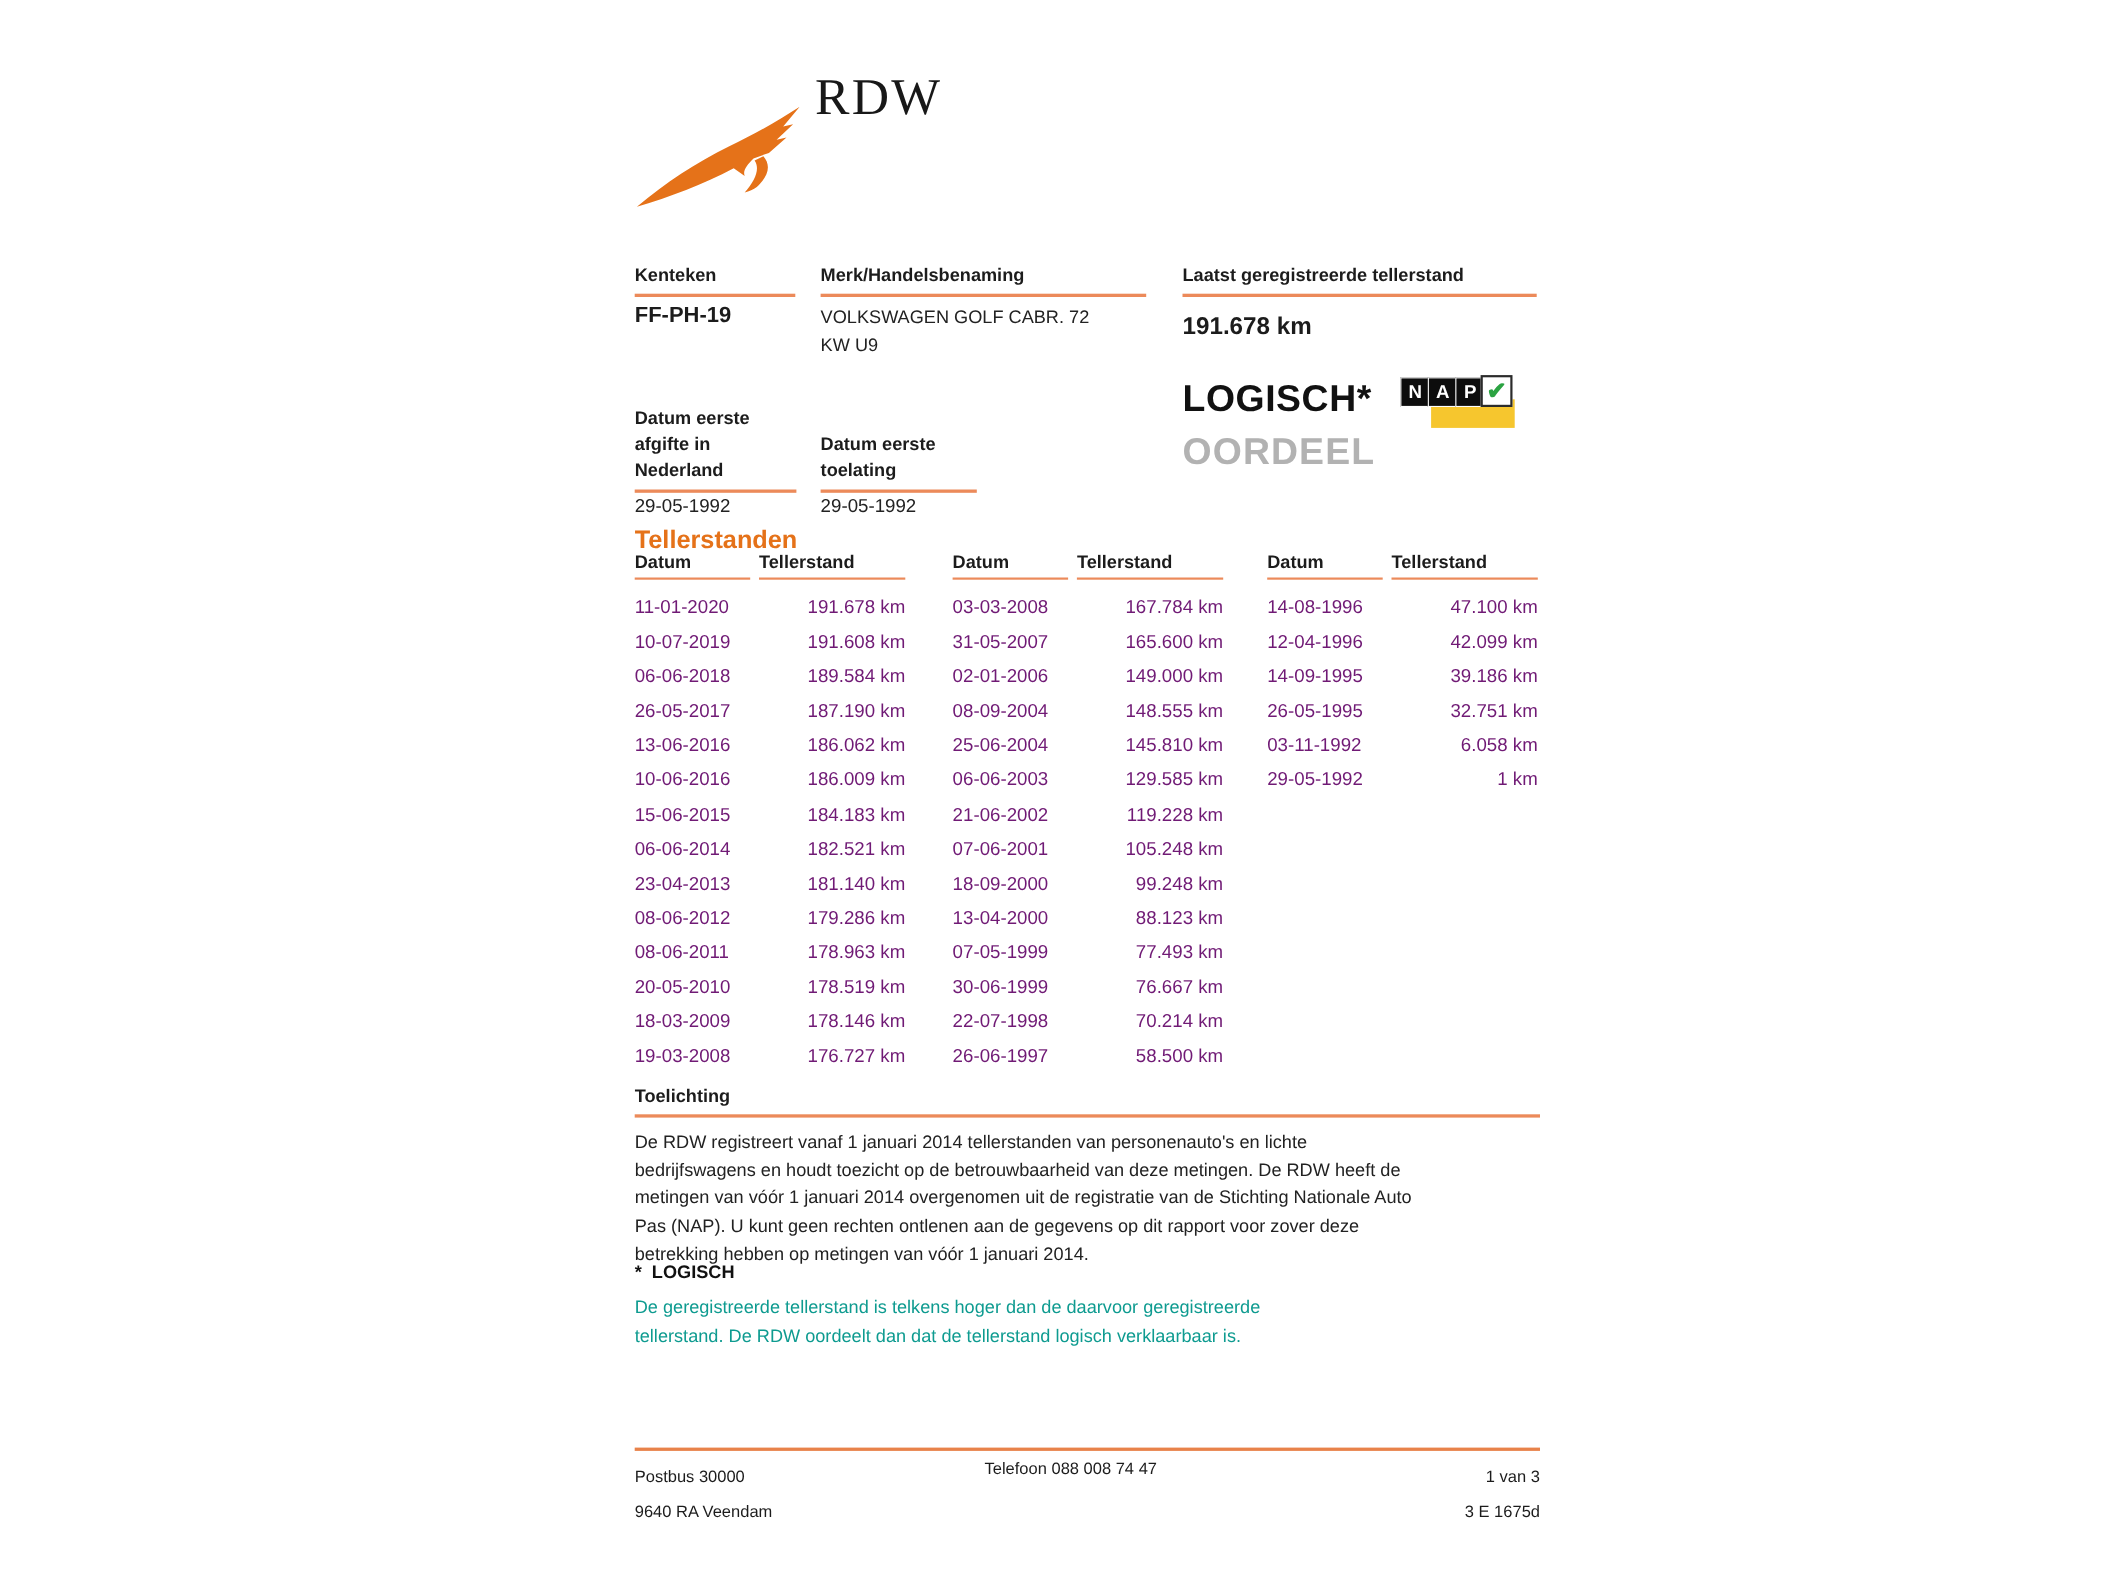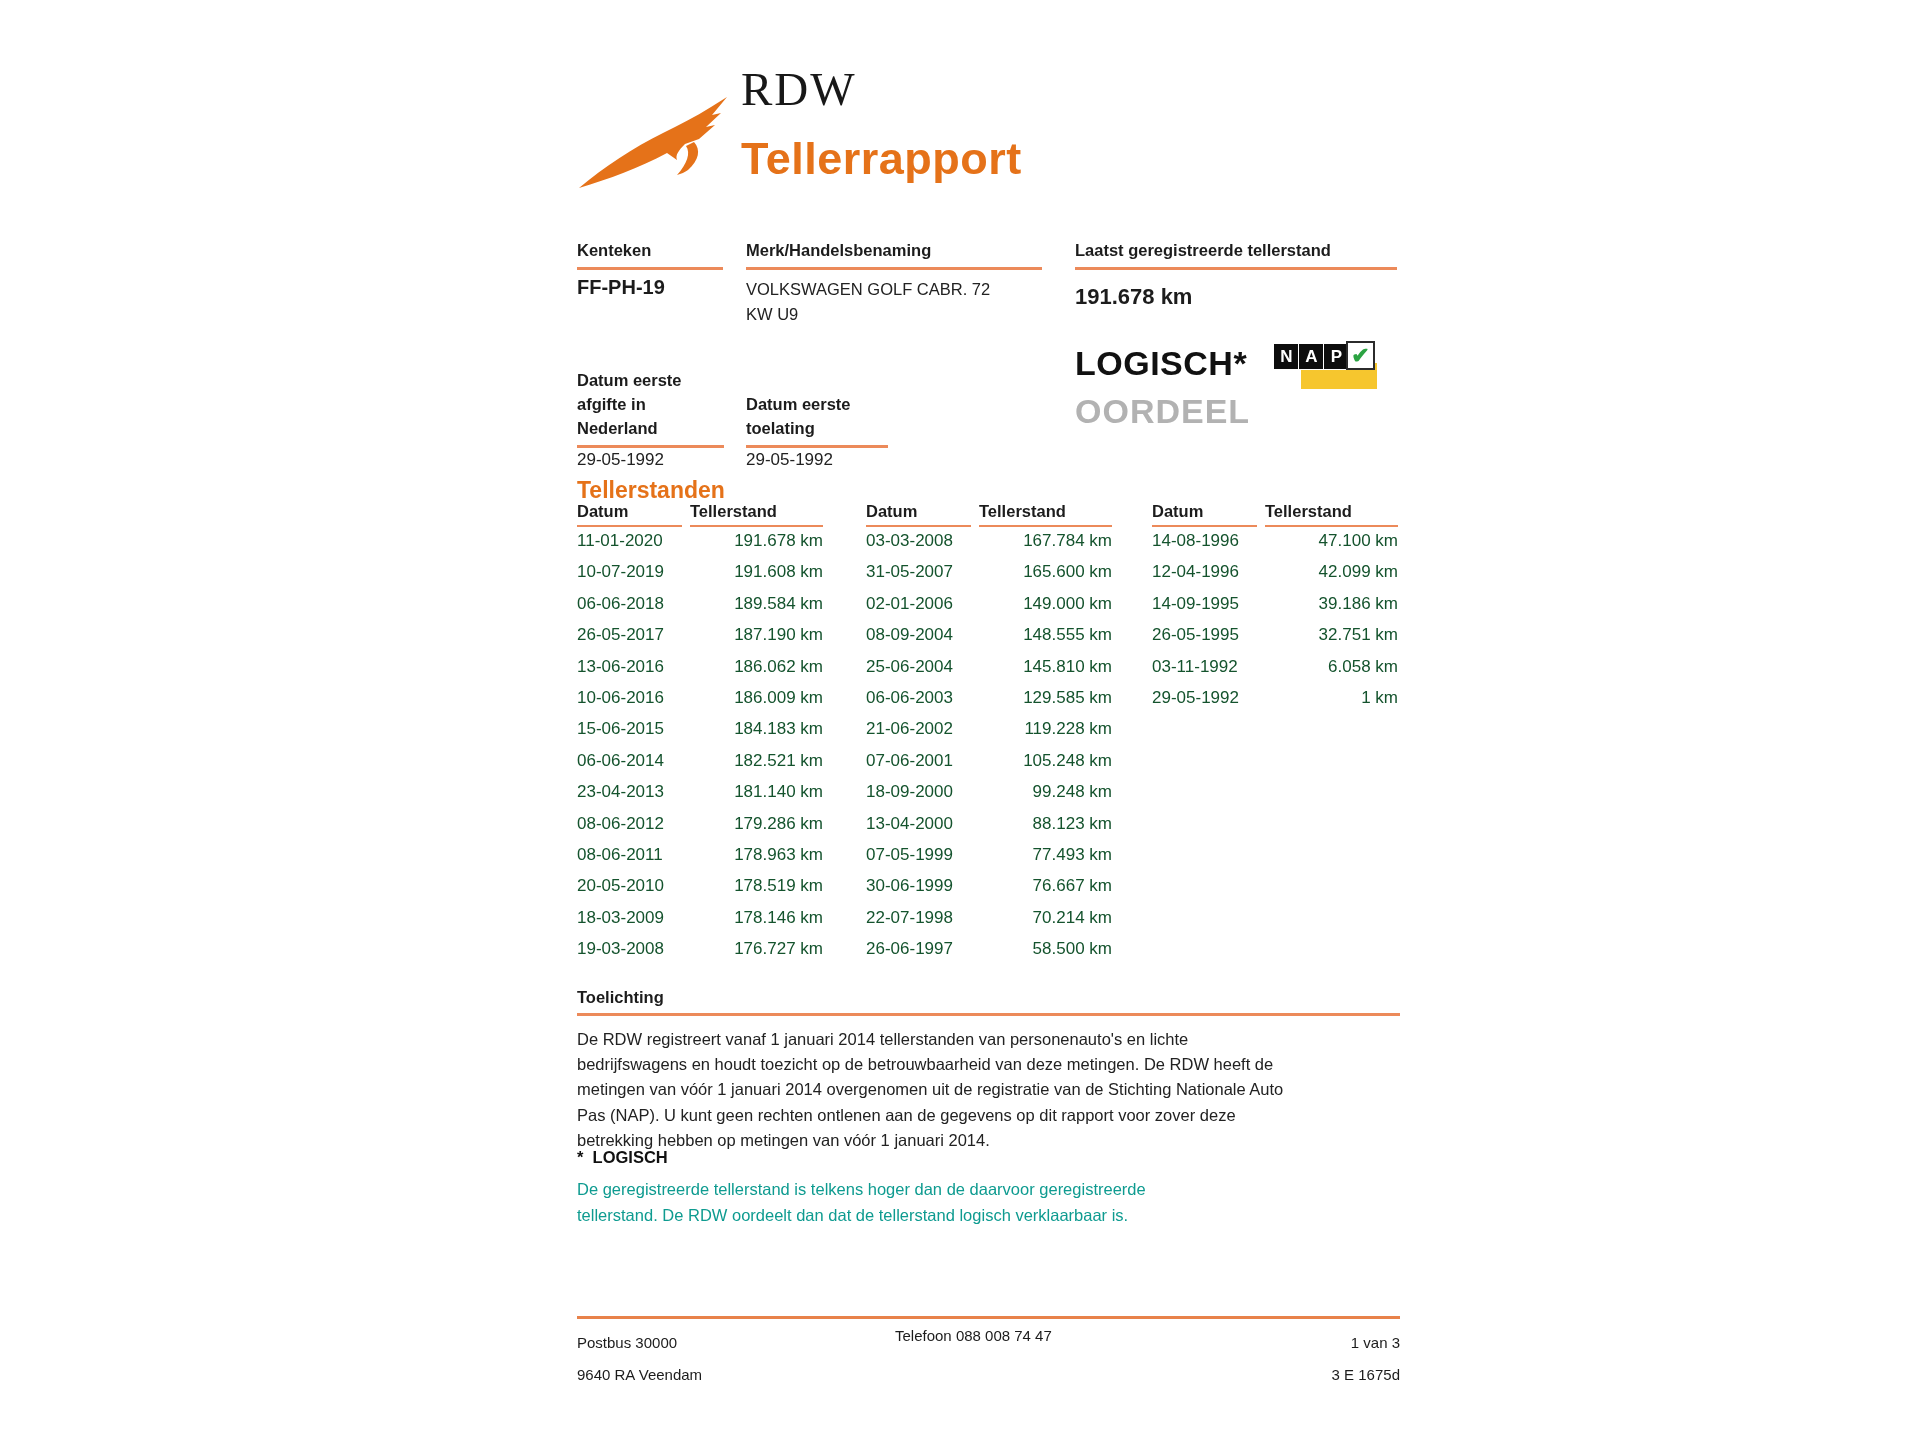--- a/index.html
+++ b/index.html
@@ -42,21 +42,21 @@
   .val-toelating { left:746px; top:450px; font-size:17px; color:#222; }
 
   
   .section-label { left:577px; top:477px; font-size:23px; font-weight:bold; color:#e57219; }
   .tgroup { top:502px; width:246px; }
   .tg1 { left:577px; } .tg2 { left:866px; } .tg3 { left:1152px; }
   .thead { display:flex; }
   .th-date { width:105px; margin-right:8px; font-size:16.5px; font-weight:bold; border-bottom:2.5px solid #ec8a5a; padding-bottom:4px; }
   .th-val  { flex:1; font-size:16.5px; font-weight:bold; border-bottom:2.5px solid #ec8a5a; padding-bottom:4px; }
   .trows { margin-top:4px; }
-  .trow { display:flex; height:31.4px; align-items:flex-start; font-size:17px; color:#14532d; }
+  .trow { display:flex; height:31.4px; align-items:flex-end; font-size:17px; color:#701a75; }
   .tdate { width:118px; }
   .tval { flex:1; text-align:right; }
 
   
   .toelichting-label { left:577px; top:988px; width:823px; font-size:16.5px; font-weight:bold; border-bottom:3px solid #ec8a5a; padding-bottom:6px; }
   .toelichting-body { left:577px; top:1027px; width:840px; font-size:16.5px; line-height:25.2px; color:#222; white-space:pre-line; }
   .logisch-heading { left:577px; top:1148px; font-size:16.5px; font-weight:bold; white-space:pre; color:#111; }
   .logisch-body { left:577px; top:1176px; width:840px; font-size:16.5px; font-weight:normal; line-height:26px; color:#0e9b90; white-space:pre-line; }
 
   
@@ -69,21 +69,20 @@
 <body>
 
 <div class="page">
 
   <svg class="abs" style="left:577px; top:92px;" width="150" height="100" viewBox="0 0 150 100">
     <path fill="#e57219" d="M2,96 C28,74 56,56 86,41 C102,33 118,25 134,15 L150,5 L135,23 L144,21 L129,35 L138,33 L122,47 L108,52 C102,58 98,63 100,68 L90,61 C62,76 32,87 2,96 Z"></path>
     <path fill="#e57219" d="M117,50 C124,58 122,68 111,78 C108,80 104,82 100,83 C110,72 114,61 109,54 Z"></path>
   </svg>
 
   <div class="abs brand">RDW</div>
-  <div class="abs title">Tellerrapport</div>
 
   <div class="abs field-label lbl-kenteken">Kenteken</div>
   <div class="abs field-label lbl-merk">Merk/Handelsbenaming</div>
   <div class="abs field-label lbl-laatst">Laatst geregistreerde tellerstand</div>
 
   <div class="abs val-kenteken">FF-PH-19</div>
   <div class="abs val-merk">VOLKSWAGEN GOLF CABR. 72
 KW U9</div>
   <div class="abs val-laatst">191.678 km</div>
 

